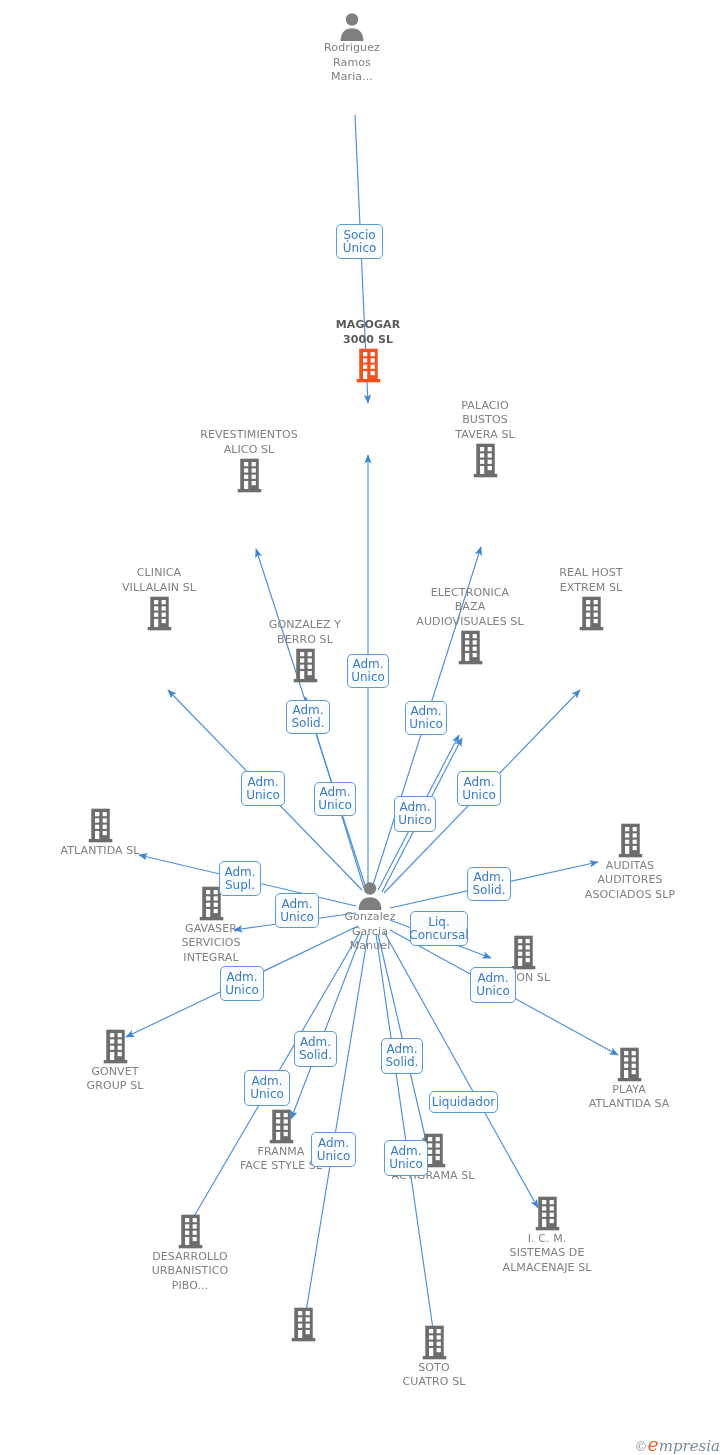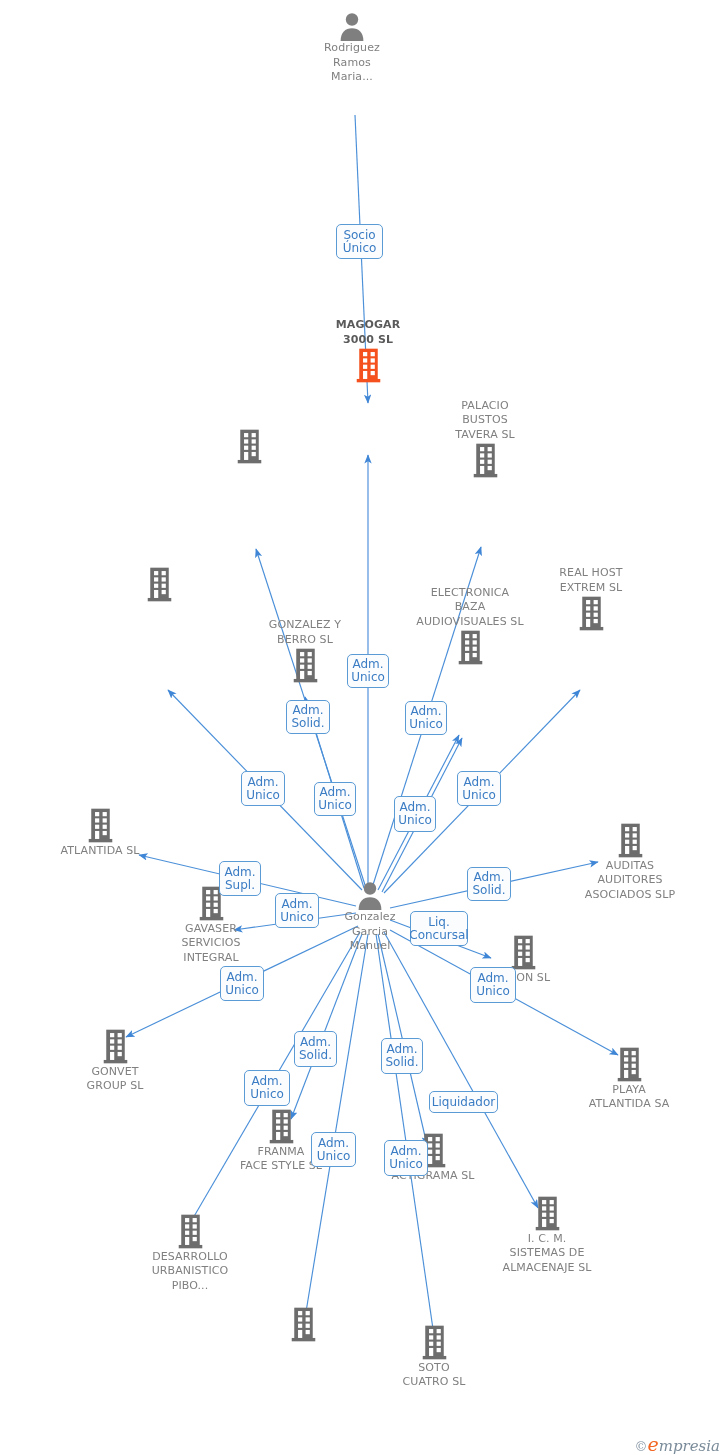--- a/index.html
+++ b/index.html
@@ -100,20 +100,22 @@
       <div class="node" style="width: 150px; left: 295px; top: 880px;">
         <div class="glyph" style="height: 30px;"><svg width="30" height="30" viewBox="0 0 30 30">
             <circle cx="15" cy="8.5" r="6.2" fill="#7f7f7f"></circle>
             <path d="M3.6 30 C3.6 21.5 8.2 17.2 15 17.2 C21.8 17.2 26.4 21.5 26.4 30 Z" fill="#7f7f7f"></path>
           </svg></div>
         <div class="lbl">Gonzalez
 Garcia
 Manuel</div>
       </div>
       <div class="node" style="width: 150px; left: 174px; top: 428.3px;">
+        <div class="lbl">REVESTIMIENTOS
+ALICO SL</div>
         <div class="glyph" style="height: 37px;"><svg width="27" height="37" viewBox="0 0 32 44">
             <rect x="5" y="2" width="22" height="38" fill="#6d6d6d"></rect>
             <rect x="2" y="38" width="28" height="4" fill="#6d6d6d"></rect>
             <rect x="9.5" y="6" width="5" height="5" fill="#ffffff"></rect>
             <rect x="18.5" y="6" width="5" height="5" fill="#ffffff"></rect>
             <rect x="9.5" y="13.5" width="5" height="5" fill="#ffffff"></rect>
             <rect x="18.5" y="13.5" width="5" height="5" fill="#ffffff"></rect>
             <rect x="9.5" y="21" width="5" height="5" fill="#ffffff"></rect>
             <rect x="18.5" y="21" width="5" height="5" fill="#ffffff"></rect>
             <rect x="9.5" y="28.5" width="5" height="9.5" fill="#ffffff"></rect>
@@ -131,20 +133,22 @@
             <rect x="18.5" y="6" width="5" height="5" fill="#ffffff"></rect>
             <rect x="9.5" y="13.5" width="5" height="5" fill="#ffffff"></rect>
             <rect x="18.5" y="13.5" width="5" height="5" fill="#ffffff"></rect>
             <rect x="9.5" y="21" width="5" height="5" fill="#ffffff"></rect>
             <rect x="18.5" y="21" width="5" height="5" fill="#ffffff"></rect>
             <rect x="9.5" y="28.5" width="5" height="9.5" fill="#ffffff"></rect>
             <rect x="18.5" y="28.5" width="5" height="5" fill="#ffffff"></rect>
           </svg></div>
       </div>
       <div class="node" style="width: 150px; left: 84px; top: 566.3px;">
+        <div class="lbl">CLINICA
+VILLALAIN  SL</div>
         <div class="glyph" style="height: 37px;"><svg width="27" height="37" viewBox="0 0 32 44">
             <rect x="5" y="2" width="22" height="38" fill="#6d6d6d"></rect>
             <rect x="2" y="38" width="28" height="4" fill="#6d6d6d"></rect>
             <rect x="9.5" y="6" width="5" height="5" fill="#ffffff"></rect>
             <rect x="18.5" y="6" width="5" height="5" fill="#ffffff"></rect>
             <rect x="9.5" y="13.5" width="5" height="5" fill="#ffffff"></rect>
             <rect x="18.5" y="13.5" width="5" height="5" fill="#ffffff"></rect>
             <rect x="9.5" y="21" width="5" height="5" fill="#ffffff"></rect>
             <rect x="18.5" y="21" width="5" height="5" fill="#ffffff"></rect>
             <rect x="9.5" y="28.5" width="5" height="9.5" fill="#ffffff"></rect>

